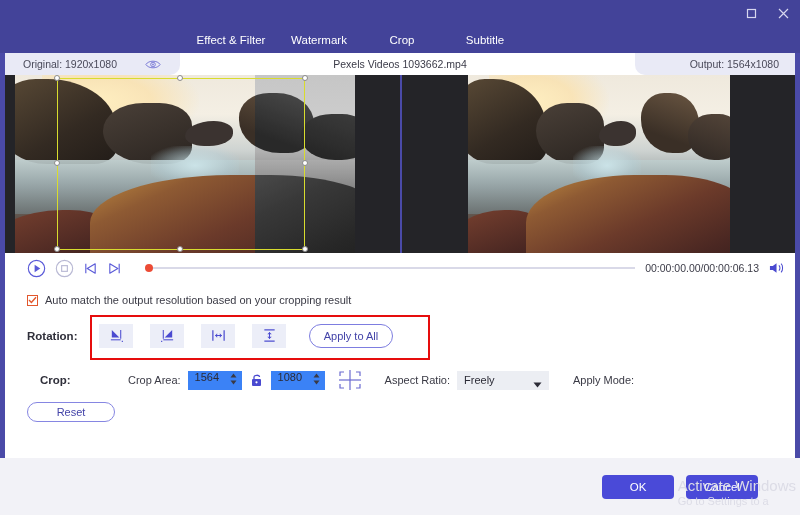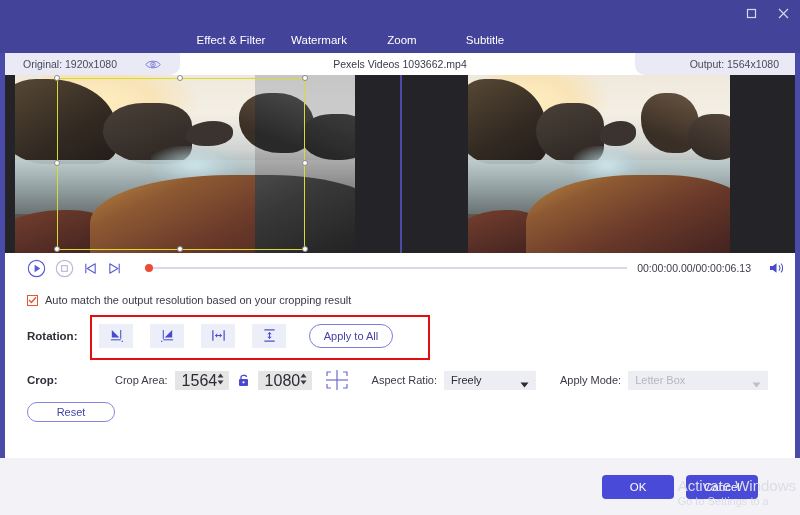--- a/index.html
+++ b/index.html
@@ -197,21 +197,21 @@
   }
   .seek-line {
     position: absolute; left: 0; right: 0; top: 6px;
     height: 2px; background: #d9d9e8;
   }
   .seek-dot {
     position: absolute; left: 0; top: 3px;
     width: 8px; height: 8px; border-radius: 50%; background: #ec4b35;
   }
   .timecode {
-    font-size: 10.5px; color: #3c3c48; margin-right: 18px; white-space: nowrap;
+    font-size: 10.5px; color: #3c3c48; margin-right: 10px; white-space: nowrap;
   }
   .vol { color: #4a4ad0; display: flex; }
 
   
   .settings { position: relative; width: 790px; padding: 8px 0 0 0; }
   .row { display: flex; align-items: center; }
 
   .chk-row { padding-left: 22px; height: 18px; }
   .chk {
     width: 11px; height: 11px; border: 1.5px solid #e2572c;
@@ -238,29 +238,29 @@
     margin-right: 17px; cursor: pointer; color: #4a4ad0;
   }
   .applyall {
     width: 84px; height: 24px; border: 1px solid #7d7de0;
     border-radius: 12px; background: #ffffff;
     display: flex; align-items: center; justify-content: center;
     font-size: 11px; color: #4343a8; cursor: pointer;
     margin-left: 6px;
   }
 
-  .crop-row { padding-left: 22px; height: 28px; margin-top: 8px; }
+  .crop-row { padding-left: 35px; height: 28px; margin-top: 8px; }
   .crop-label {
     font-size: 11.5px; font-weight: bold; color: #2f2f3a; width: 88px;
   }
   .sub-label { font-size: 11px; color: #3a3a45; margin-right: 7px; }
   .spin {
-    position: relative; width: 54px; height: 19px; background: #e5e5e5;
-    display: flex; align-items: flex-end; padding-left: 7px;
-    font-size: 16px; color: #2b2b36;
+    position: relative; width: 54px; height: 19px; background: #3b82f6;
+    display: flex; align-items: flex-start; padding-left: 7px;
+    font-size: 11px; color: #2b2b36;
   }
   .spin-arrows {
     position: absolute; right: 5px; top: 2px;
     display: flex; flex-direction: column; gap: 2px; color: #3a3a45;
   }
   .lock-icon { margin: 0 8px; color: #4a4ad0; display: flex; }
   .pos-icon { margin-left: 12px; color: #6a6ad0; display: flex; }
 
   .sel {
     position: relative; width: 92px; height: 19px; background: #eceef3;
@@ -316,21 +316,21 @@
         <svg width="13" height="13" viewBox="0 0 13 13">
             <path d="M2 2 L11 11 M11 2 L2 11" stroke="currentColor" stroke-width="1.2" fill="none"></path>
           </svg>
       </div>
     </div>
   </div>
 
   <div class="tabstrip">
     <div class="tab tab-1">Effect &amp; Filter</div>
     <div class="tab tab-2">Watermark</div>
-    <div class="tab tab-3">Zoom</div>
+    <div class="tab tab-3">Crop</div>
     <div class="tab tab-4">Subtitle</div>
   </div>
 
   <div class="panel">
 
     <div class="infobar">
       <div class="filename">Pexels Videos 1093662.mp4</div>
       <div class="chip chip-left">
         <span>Original: 1920x1080</span>
         <span class="eye-icon">
@@ -542,28 +542,20 @@
         <div class="sel">
           <span>Freely</span>
           <span class="caret">
             <svg width="9" height="6" viewBox="0 0 9 6">
                 <path d="M0.5 0.5 L8.5 0.5 L4.5 5.5 Z" fill="#2b2b36"></path>
               </svg>
           </span>
         </div>
 
         <span class="sub-label" style="margin-left:24px;">Apply Mode:</span>
-        <div class="sel disabled" style="width:140px;">
-          <span>Letter Box</span>
-          <span class="caret">
-            <svg width="9" height="6" viewBox="0 0 9 6">
-                <path d="M0.5 0.5 L8.5 0.5 L4.5 5.5 Z" fill="#bfbfca"></path>
-              </svg>
-          </span>
-        </div>
       </div>
 
       <div class="row reset-row">
         <div class="resetbtn">Reset</div>
       </div>
     </div>
   </div>
 
   <div class="footer">
     <div class="watermark">

